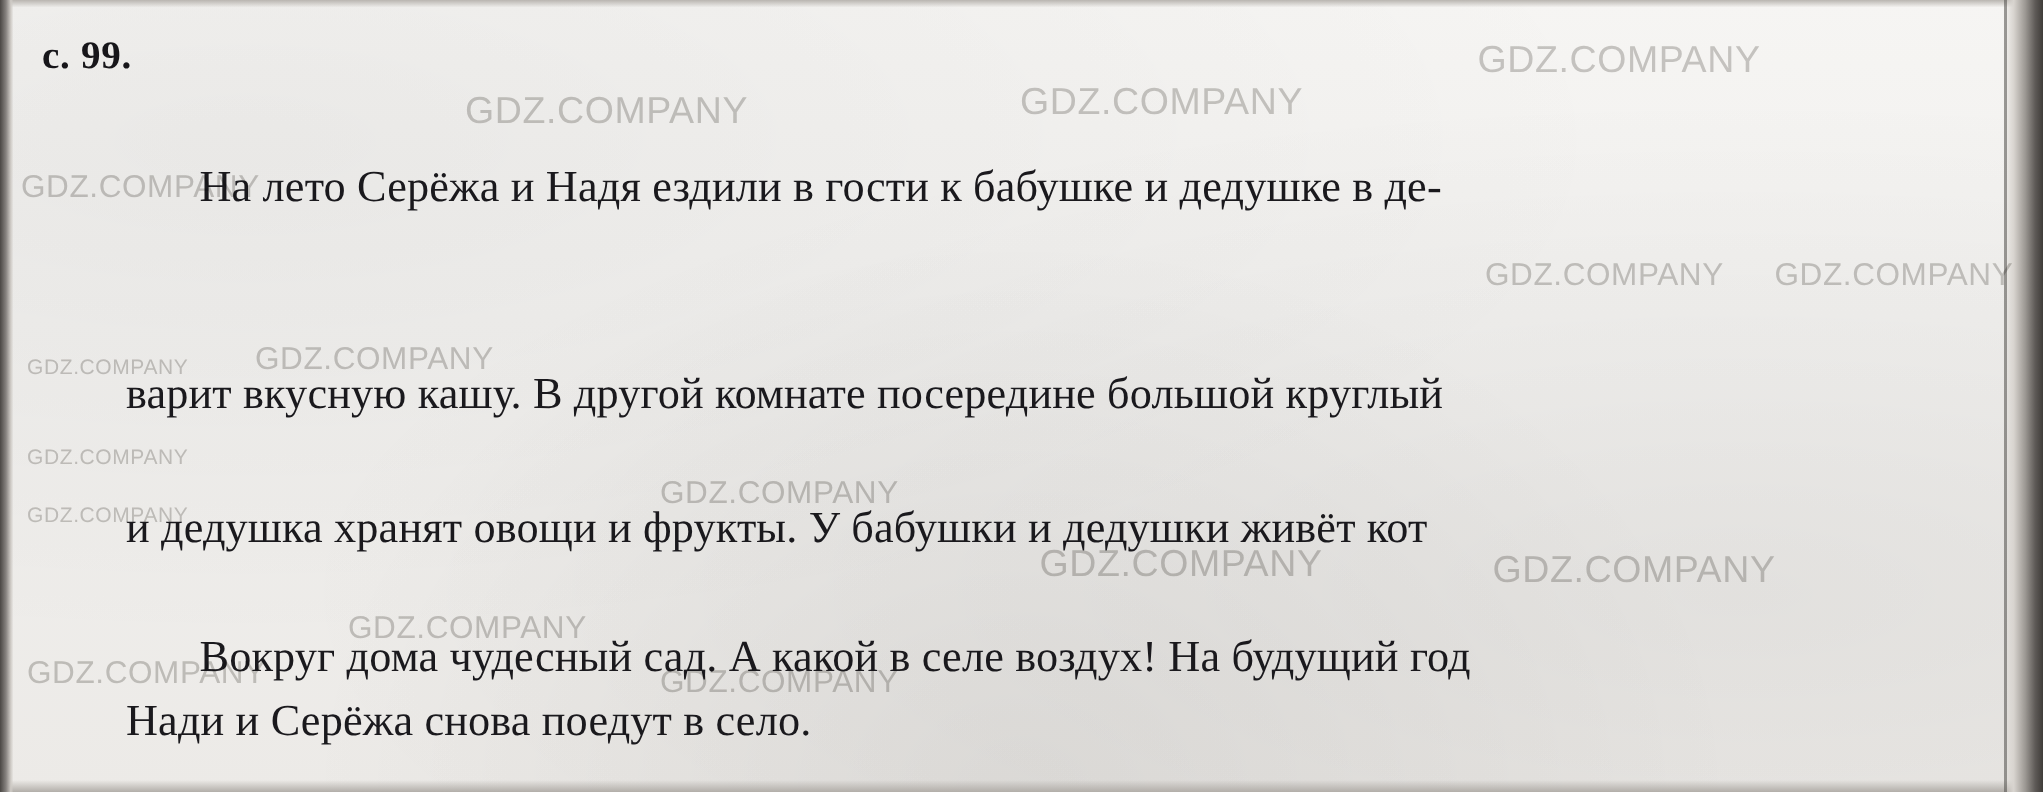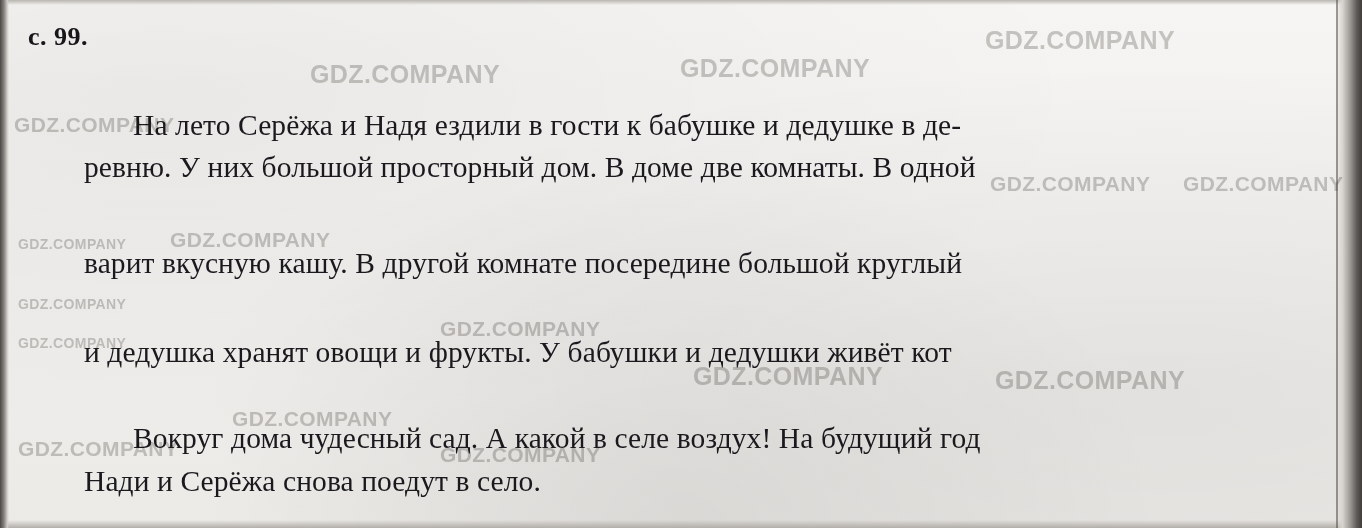--- a/index.html
+++ b/index.html
@@ -108,21 +108,20 @@
   }
   .body-line.indent {
     
   }
 
   
   #watermarks {
     position: absolute;
     inset: 0;
     pointer-events: none;
-    font-weight: bold;
   }
   .wm {
     position: absolute;
     font-family: "Liberation Sans", sans-serif;
     color: #b9b7b4;
     opacity: .72;
     white-space: nowrap;
     letter-spacing: .4px;
     mix-blend-mode: multiply;
   }
@@ -141,21 +140,20 @@
   <div id="edge-left"></div>
   <div id="edge-right"></div>
   <div id="edge-right-line"></div>
 
   <div id="content">
 
     <div id="page-ref">с. 99.</div>
 
 
     <div class="body-line indent" style="left:133px; top:110px;">На лето Серёжа и Надя ездили в гости к бабушке и дедушке в де-</div>
-    <div class="body-line" style="left:84px; top:152px;">ревню. У них большой просторный дом. В доме две комнаты. В одной</div>
     <div class="body-line" style="left:84px; top:237px;margin-top:11px;">варит вкусную кашу. В другой комнате посередине большой круглый</div>
     <div class="body-line" style="left:84px; top:337px;">и дедушка хранят овощи и фрукты. У бабушки и дедушки живёт кот</div>
 
     <div class="body-line indent" style="left:133px; top:423px;">Вокруг дома чудесный сад. А какой в селе воздух! На будущий год</div>
     <div class="body-line" style="left:84px; top:466px;">Нади и Серёжа снова поедут в село.</div>
 
   </div>
 
   <div id="watermarks">
       <div class="wm wm-lg" style="left: 985px; top: 26px;">GDZ.COMPANY</div>

